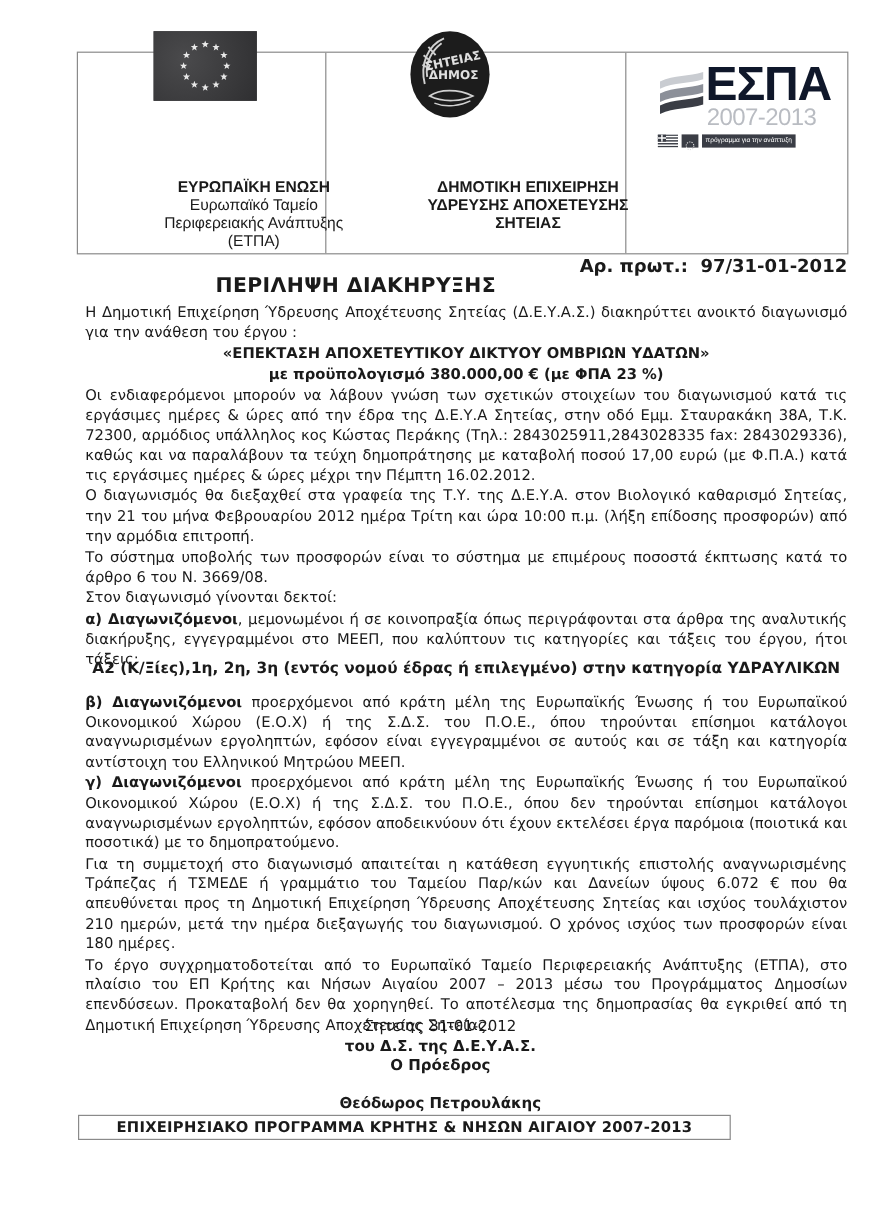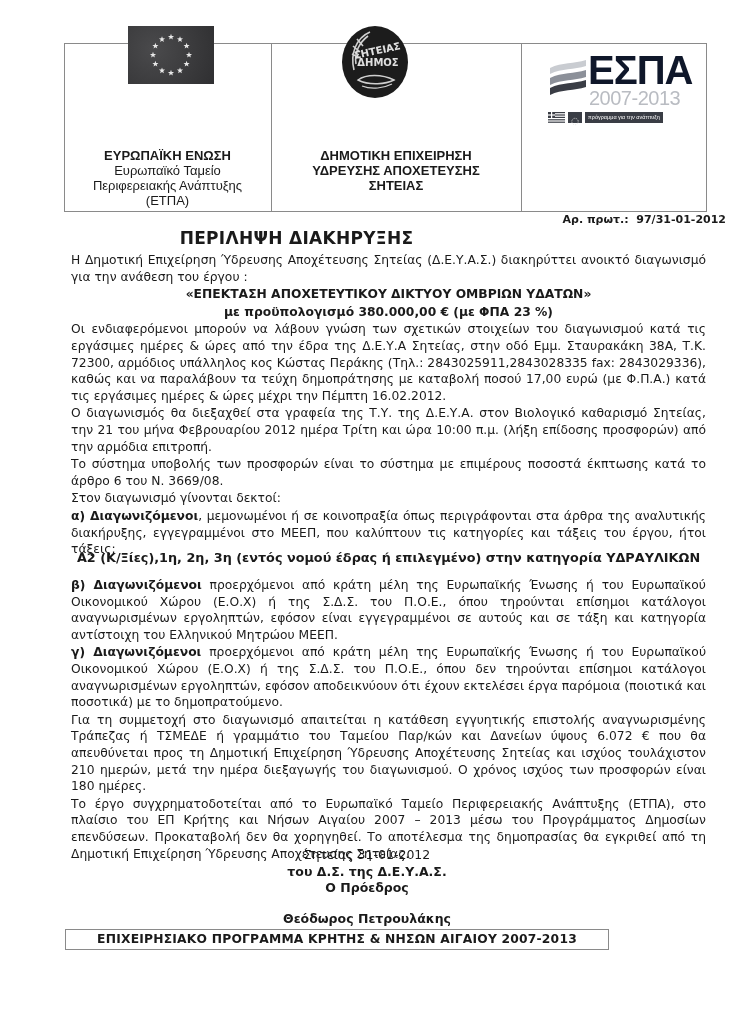--- a/index.html
+++ b/index.html
@@ -50,30 +50,30 @@
   .espa-strip { position: absolute; left: 0; top: 59px; height: 12px; display: flex; gap: 3px; align-items: center; }
   .gr-flag { width: 17px; height: 11px; }
   .eu-mini { width: 14px; height: 11px; background: #3a3d45; }
   .espa-slogan {
     background: #3a3d45; color: #ffffff; font-size: 5.5px; line-height: 11px; height: 11px;
     padding: 0 3px; font-family: "Liberation Sans", sans-serif; white-space: nowrap;
   }
 
   .org-text {
     position: absolute; font-family: "Liberation Sans", sans-serif;
-    font-size: 13px; line-height: 15px; text-align: center; color: #1a1a1a;
+    font-size: 13px; line-height: 15px; text-align: center; color: #1a1a1a; padding-left: 44px;
   }
   .eu-text { left: 64px; width: 207px; top: 148px; }
   .eu-text .t1 { font-weight: bold; }
   .deyas-text { left: 271px; width: 250px; top: 148px; font-weight: bold; }
 
   
   .ref-number {
-    position: absolute; right: 8px; top: 213px;
-    font-weight: bold; font-size: 11px; color: #1a1a1a; white-space: pre;
+    position: absolute; right: 28px; top: 213px;
+    font-weight: bold; font-size: 15px; color: #1a1a1a; white-space: pre;
   }
 
   .doc-title {
     position: absolute; left: 0; width: 593px; top: 228px; text-align: center;
     font-weight: bold; font-size: 17px; letter-spacing: 0.3px;
   }
 
   .body-text {
     position: absolute; left: 70px; width: 637px;
     font-size: 12.3px; line-height: 16.6px; text-align: justify; color: #1a1a1a;

